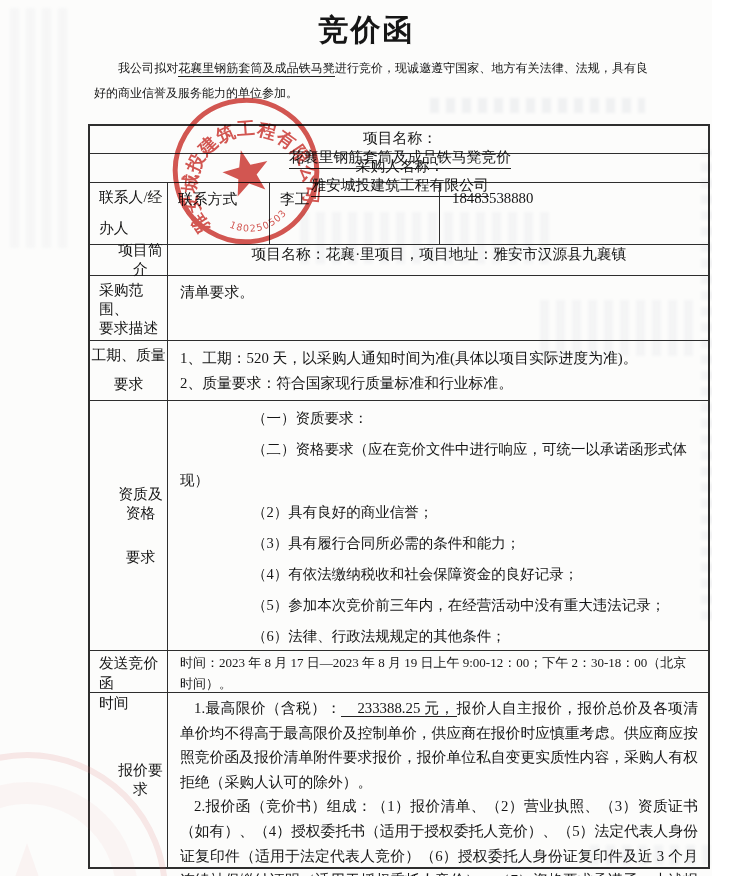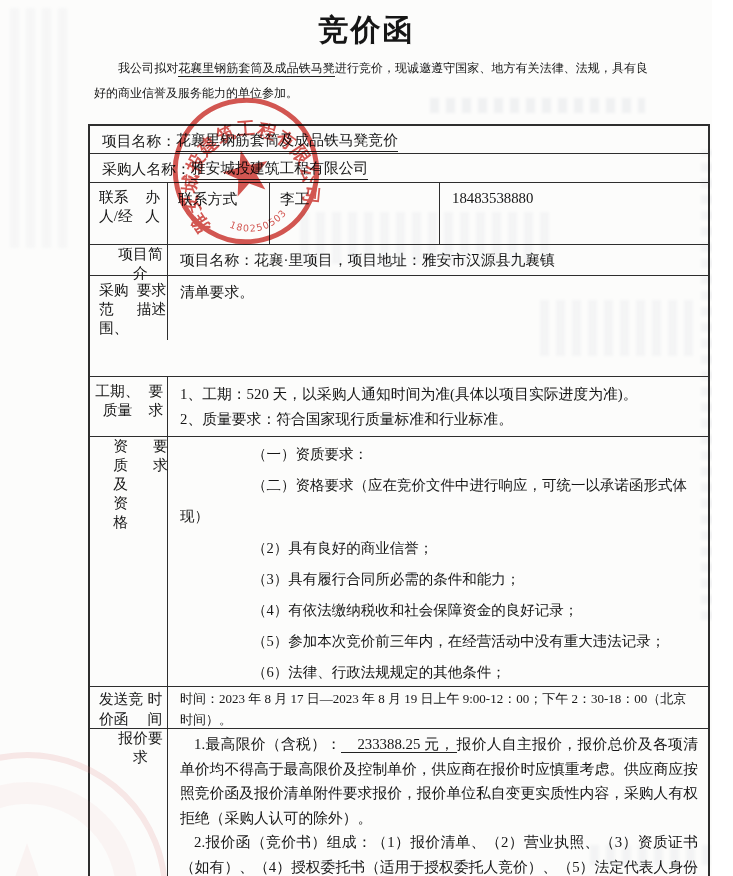--- a/index.html
+++ b/index.html
@@ -22,24 +22,24 @@
   }
   .u{ border-bottom:1.2px solid #222; padding-bottom:1px; }
   
   .bid-table{
     position:absolute; left:88px; top:124px; width:622px;
     border:2px solid #2e2e2e; box-sizing:border-box;
     font-size:14.8px;
   }
   .tr{ display:flex; border-top:1.4px solid #2e2e2e; box-sizing:border-box; }
   .tr:first-child{ border-top:none; }
-  .td{ box-sizing:border-box; }
+  .td{ box-sizing:border-box;flex-direction:column; }
   .lbl{
     width:78px; flex:0 0 78px; border-right:1.4px solid #2e2e2e;
-    display:flex; flex-direction:row; text-align:center;
+    display:flex; flex-direction:column; text-align:center;
   }
   .cnt{ flex:1 1 auto; padding:0 10px 0 12px; }
   .full{ flex:1 1 auto; padding:3px 10px 0 12px; display:flex; align-items:center; }
   .spread{ justify-content:space-between; padding-top:5px; padding-bottom:6px; }
   .vcenter{ justify-content:center;padding-left:24px; }
   .left{ text-align:left; padding-left:9px; }
   .gap8{ gap:25px; }
   .q-line{ text-indent:72px; line-height:31.2px; font-size:14.5px; }
   .para{ text-indent:14px; line-height:24.6px; text-align:justify; }
   .fill-blank{ border-bottom:1.2px solid #222; padding:0 2px 0 16px; }
@@ -112,21 +112,21 @@
     </div>
 
     <div class="tr" style="height:65px;">
       <div class="td lbl spread left">
         <div>采购范围、</div>
         <div>要求描述</div>
       </div>
       <div class="td cnt" style="padding-top:7px;">清单要求。</div>
     </div>
 
-    <div class="tr" style="height:60px;margin-top:36px;">
+    <div class="tr" style="height:60px;">
       <div class="td lbl spread">
         <div>工期、质量</div>
         <div>要求</div>
       </div>
       <div class="td cnt" style="padding-top:5px;line-height:25px;">
         <div>1、工期：520 天，以采购人通知时间为准(具体以项目实际进度为准)。</div>
         <div>2、质量要求：符合国家现行质量标准和行业标准。</div>
       </div>
     </div>
 

